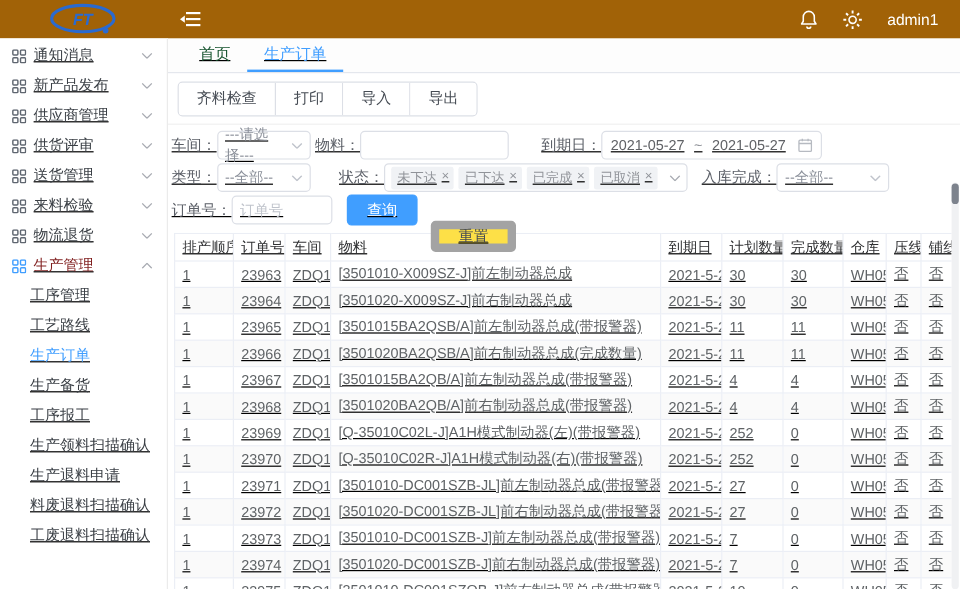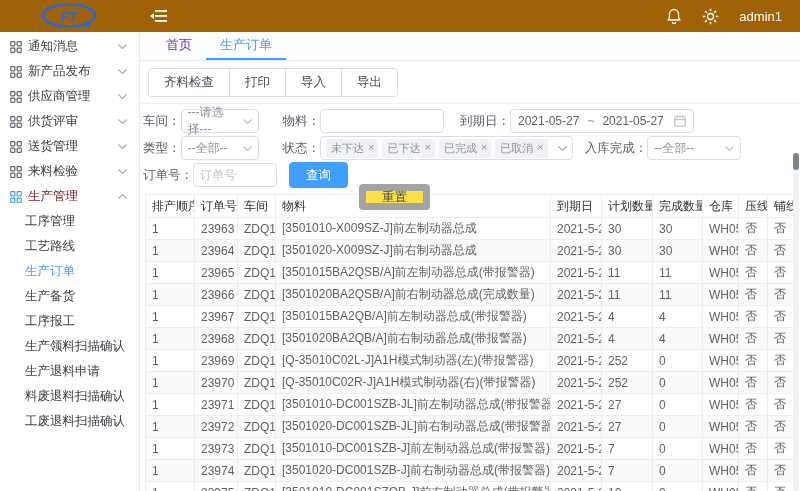--- a/index.html
+++ b/index.html
@@ -8,36 +8,36 @@
 
   
   .topbar { height:32px; background:#a16207; display:flex; align-items:center; }
   .logo-wrap { width:140px; display:flex; justify-content:center; align-items:center; }
   .fold-btn { margin-left:10px; cursor:pointer; display:flex; align-items:center; }
   .tb-spacer { flex:1; }
   .tb-icon { display:flex; align-items:center; margin-right:20px; cursor:pointer; }
   .tb-user { color:#fff; font-size:13px; margin-right:18px; cursor:pointer; }
 
   
-  .layout { display:flex; height:459px; }
+  .layout { display:flex; height:459px;text-decoration:underline; }
   .sidebar { width:140px; border-right:1px solid #ebebeb; padding-top:2px; overflow:hidden; background:#fff; }
   .main { flex:1; position:relative; overflow:hidden; }
 
   
   .sb-item { height:25px; display:flex; align-items:center; padding:0 10px 0 10px; cursor:pointer; }
   .sb-grid { display:flex; align-items:center; margin-right:6px; }
   .sb-label { font-size:12.5px; color:#3a3f45; flex:1; white-space:nowrap; }
   .sb-ch { display:flex; align-items:center; margin-right:2px; }
   .sb-item.active .sb-label { color:#7f1d1d; }
   .sb-sub { height:25px; line-height:25px; padding-left:25px; font-size:12.5px; color:#3a3f45; cursor:pointer; white-space:nowrap; }
   .sb-sub.active { color:#409eff; }
 
   
   .tabbar { height:29px; border-bottom:1px solid #e4e7ed; display:flex; align-items:stretch; padding-left:12px; background:#fdfdfd; }
-  .tab { font-size:13px; color:#6d28d9; display:flex; align-items:center; padding:0 14px; cursor:pointer; border-bottom:2px solid transparent; }
+  .tab { font-size:13px; color:#14532d; display:flex; align-items:center; padding:0 14px; cursor:pointer; border-bottom:2px solid transparent; }
   .tab.active { color:#409eff; border-bottom-color:#409eff; }
 
   
   .toolbar { padding:7px 0 6px 8px; border-bottom:1px solid #f0f0f0; }
   .btn-group { display:inline-flex; border:1px solid #dcdfe6; border-radius:4px; overflow:hidden; background:#fff; }
   .btn-group .gbtn { font-size:12.5px; color:#464c54; padding:5px 15px; border-right:1px solid #dcdfe6; cursor:pointer; background:#fff; white-space:nowrap; }
   .btn-group .gbtn:last-child { border-right:none; }
 
   
   .filters { padding:5px 0 4px 3px; font-size:12.5px; color:#5a5e66; }
@@ -210,20 +210,36 @@
             <rect x="7.1" y="7.1" width="4.2" height="4.2" rx="0.8" fill="none" stroke="#5f6670" stroke-width="1.2"></rect>
           </svg>
         </span>
         <span class="sb-label">来料检验</span>
         <span class="sb-ch">
           <svg width="9" height="5" viewBox="0 0 9 5">
             <polyline points="0.5,0.5 4.5,4.5 8.5,0.5" fill="none" stroke="#a8abb2" stroke-width="1.1"></polyline>
           </svg>
         </span>
       </div>
+      <div class="sb-item">
+        <span class="sb-grid">
+          <svg width="12" height="12" viewBox="0 0 12 12">
+            <rect x="0.7" y="0.7" width="4.2" height="4.2" rx="0.8" fill="none" stroke="#5f6670" stroke-width="1.2"></rect>
+            <rect x="7.1" y="0.7" width="4.2" height="4.2" rx="0.8" fill="none" stroke="#5f6670" stroke-width="1.2"></rect>
+            <rect x="0.7" y="7.1" width="4.2" height="4.2" rx="0.8" fill="none" stroke="#5f6670" stroke-width="1.2"></rect>
+            <rect x="7.1" y="7.1" width="4.2" height="4.2" rx="0.8" fill="none" stroke="#5f6670" stroke-width="1.2"></rect>
+          </svg>
+        </span>
+        <span class="sb-label">物流退货</span>
+        <span class="sb-ch">
+          <svg width="9" height="5" viewBox="0 0 9 5">
+            <polyline points="0.5,0.5 4.5,4.5 8.5,0.5" fill="none" stroke="#a8abb2" stroke-width="1.1"></polyline>
+          </svg>
+        </span>
+      </div>
       <div class="sb-item active">
         <span class="sb-grid">
           <svg width="12" height="12" viewBox="0 0 12 12">
             <rect x="0.7" y="0.7" width="4.2" height="4.2" rx="0.8" fill="none" stroke="#409eff" stroke-width="1.2"></rect>
             <rect x="7.1" y="0.7" width="4.2" height="4.2" rx="0.8" fill="none" stroke="#409eff" stroke-width="1.2"></rect>
             <rect x="0.7" y="7.1" width="4.2" height="4.2" rx="0.8" fill="none" stroke="#409eff" stroke-width="1.2"></rect>
             <rect x="7.1" y="7.1" width="4.2" height="4.2" rx="0.8" fill="none" stroke="#409eff" stroke-width="1.2"></rect>
           </svg>
         </span>
         <span class="sb-label">生产管理</span>
@@ -264,25 +280,25 @@
       <div class="frow">
         <span class="flabel">车间：</span>
         <div class="ctrl sel" style="width:78px;">
           <span class="sel-txt">---请选择---</span>
           <span class="chev">
             <svg width="9" height="5" viewBox="0 0 9 5">
                 <polyline points="0.5,0.5 4.5,4.5 8.5,0.5" fill="none" stroke="#c0c4cc" stroke-width="1.2"></polyline>
               </svg>
           </span>
         </div>
-        <span class="flabel" style="margin-left:24px;">物料：</span>
+        <span class="flabel" style="margin-left:4px;">物料：</span>
         <div class="ctrl inp" style="width:124px;">
           <input type="text" value="" style="">
         </div>
-        <span class="flabel" style="margin-left:16px;">到期日：</span>
+        <span class="flabel" style="margin-left:27px;">到期日：</span>
         <div class="ctrl daterange">
           <span>2021-05-27</span>
           <span class="dsep">~</span>
           <span>2021-05-27</span>
           <span class="cal">
             <svg width="12" height="12" viewBox="0 0 12 12">
               <rect x="0.8" y="1.8" width="10.4" height="9.4" rx="1" fill="none" stroke="#b6bac1" stroke-width="1.1"></rect>
               <line x1="0.8" y1="4.6" x2="11.2" y2="4.6" stroke="#b6bac1" stroke-width="1.1"></line>
               <line x1="3.6" y1="0.6" x2="3.6" y2="2.8" stroke="#b6bac1" stroke-width="1.1"></line>
               <line x1="8.4" y1="0.6" x2="8.4" y2="2.8" stroke="#b6bac1" stroke-width="1.1"></line>

